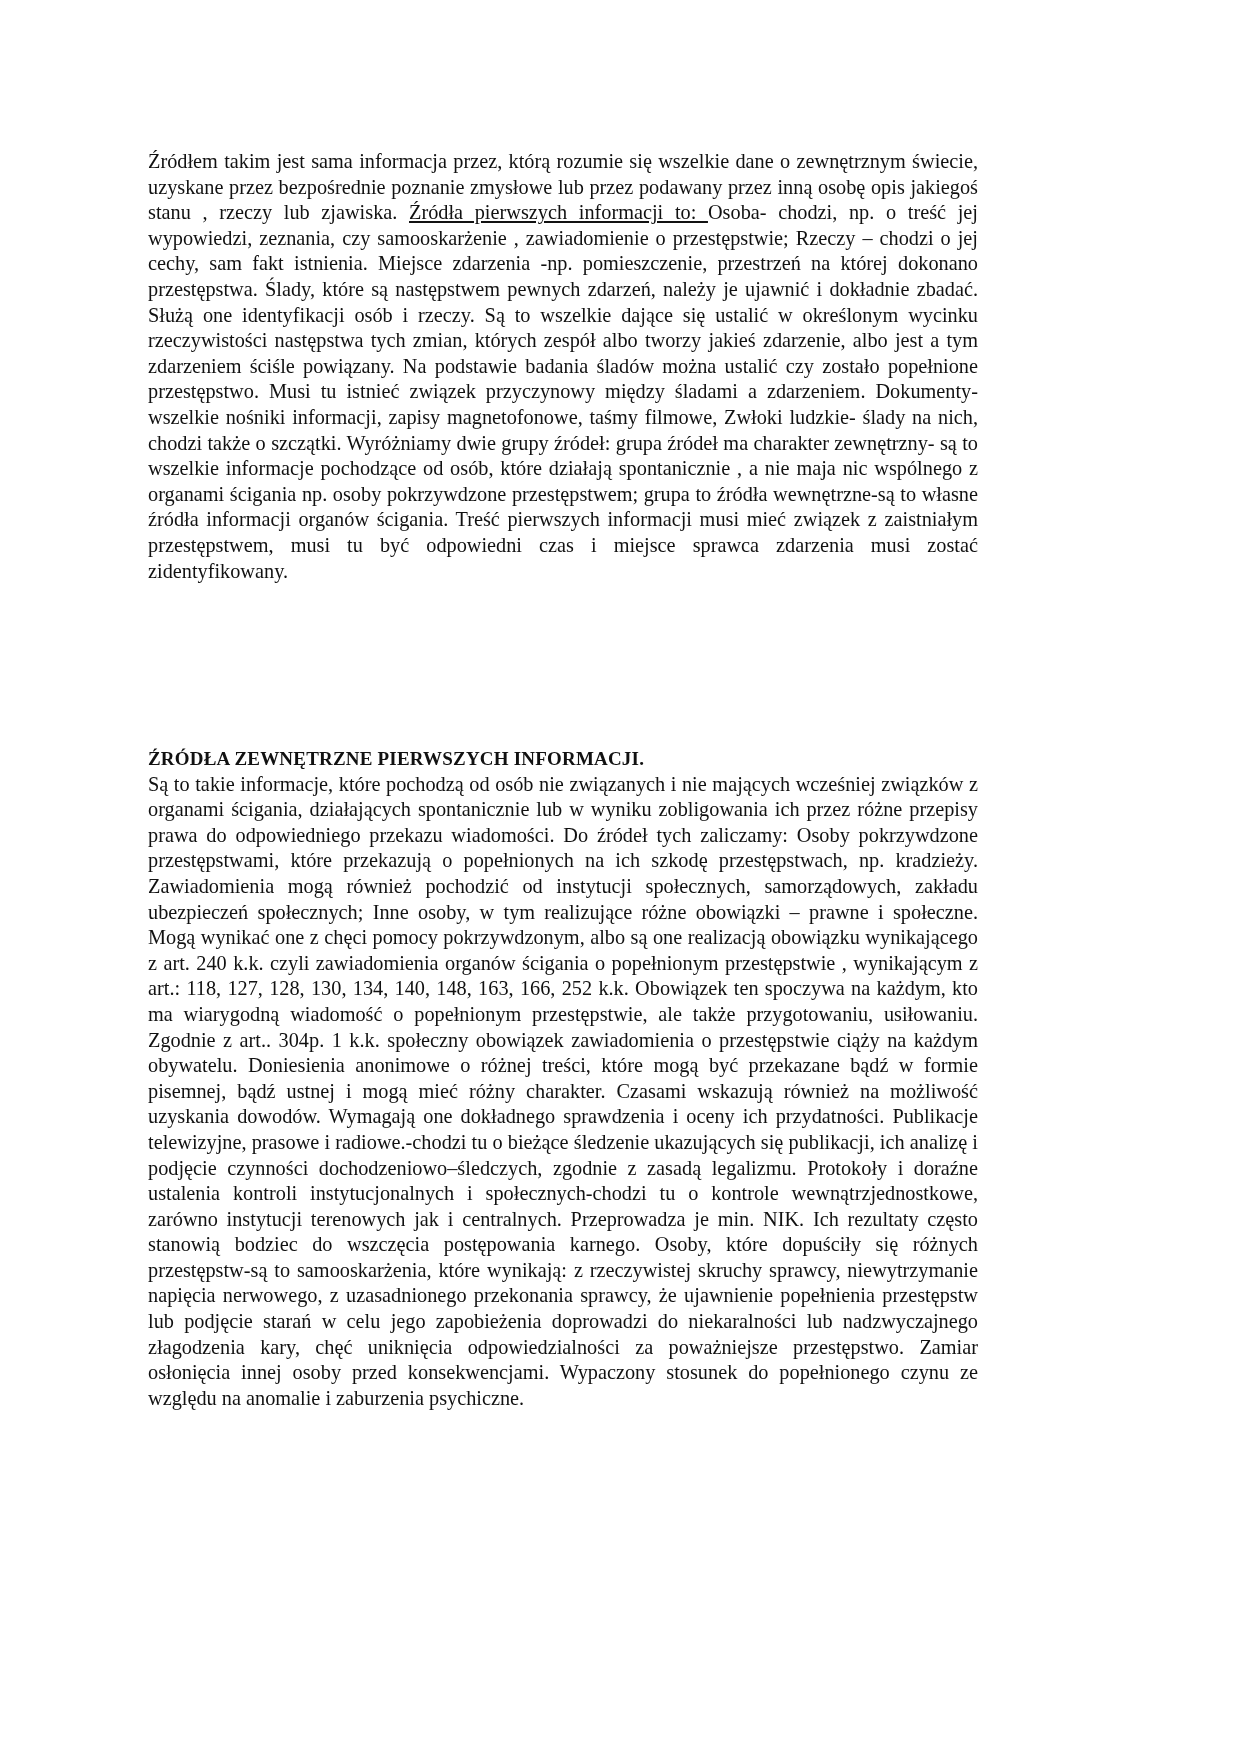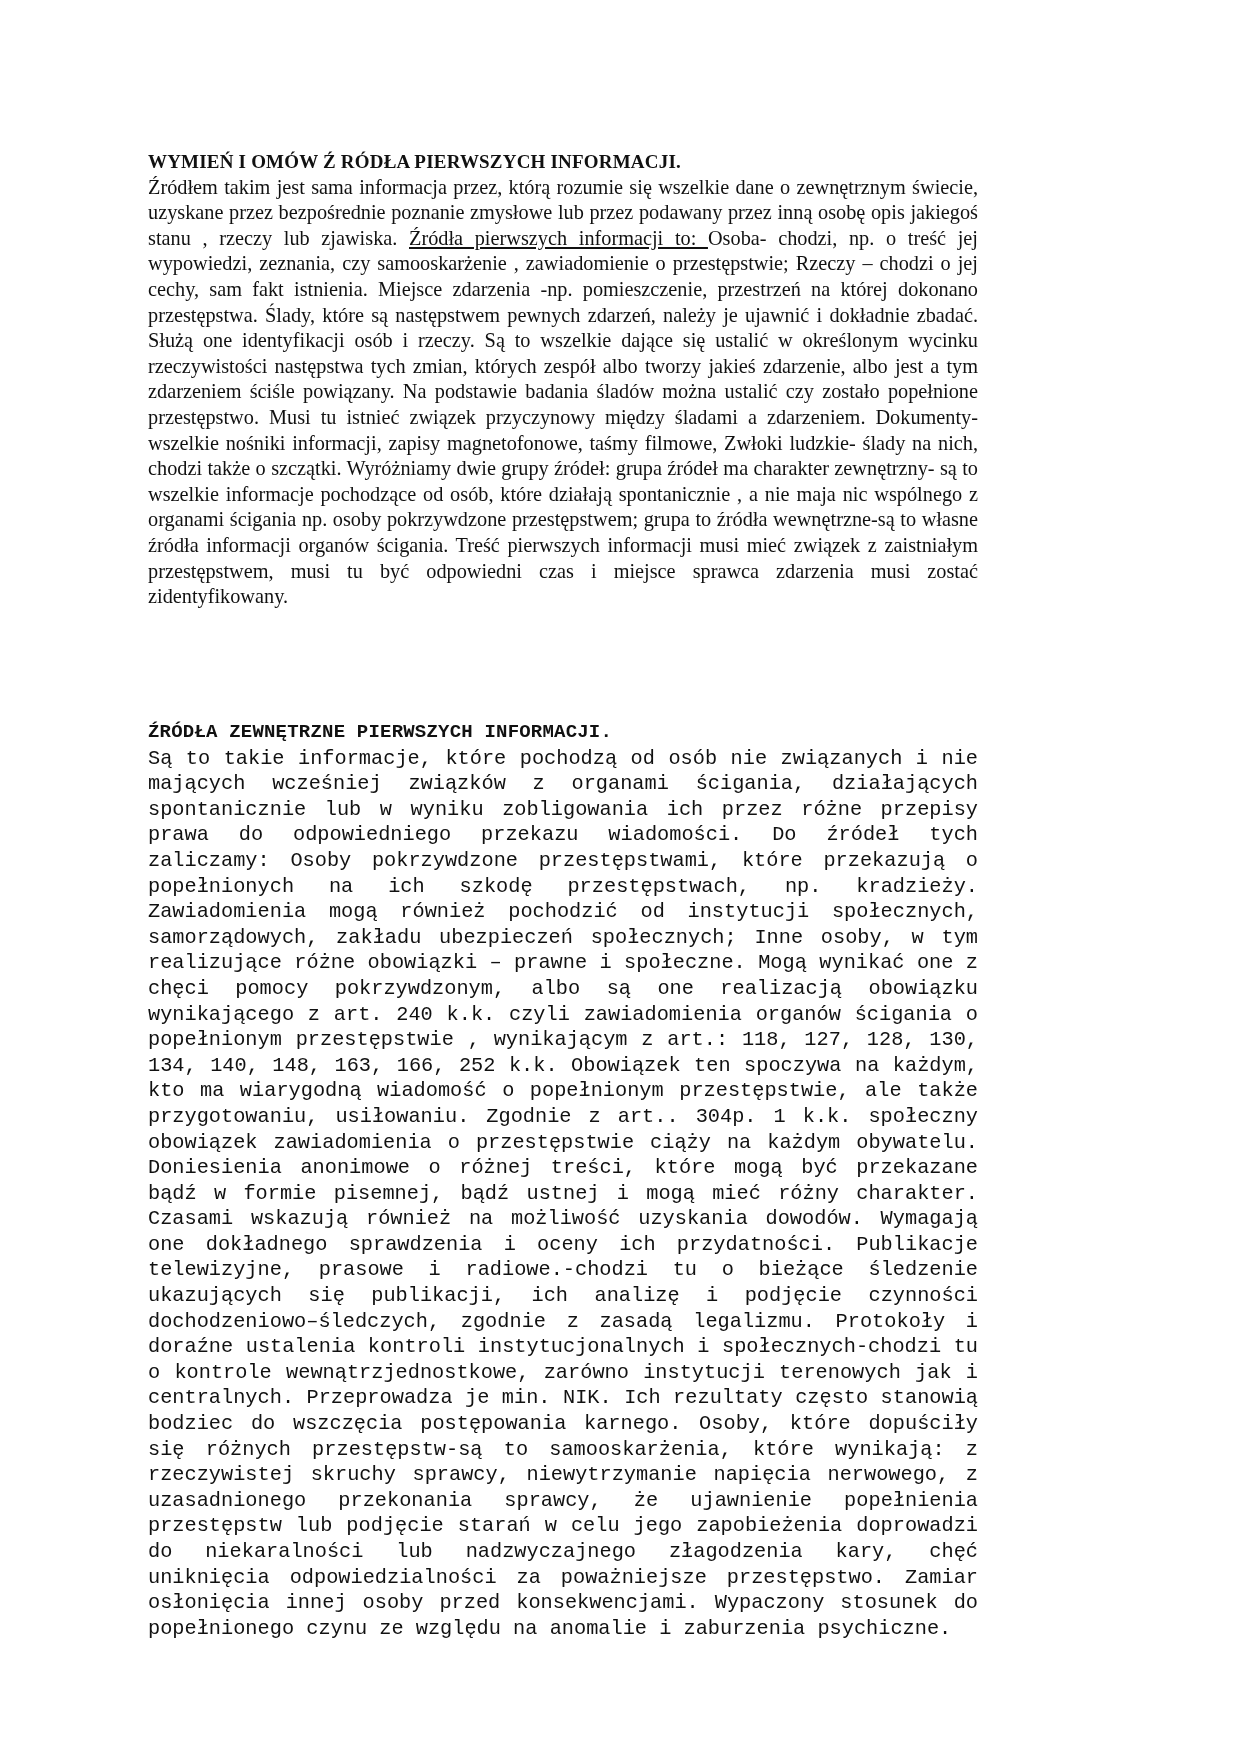--- a/index.html
+++ b/index.html
@@ -35,31 +35,29 @@
       text-align: justify;
       text-align-last: left;
     }
     .ul {
       text-decoration: underline;
       margin-top: 24px;
     }
     .section2 {
       position: absolute;
       left: 148px;
-      top: 720px;
+      top: 746px;
       width: 830px;
-      font-family: Liberation Mono, monospace;
     }
   </style>
 </head>
 <body>
 
 <div class="page">
   <section>
-    <h1 class="heading">WYMIEŃ I OMÓW Ź RÓDŁA PIERWSZYCH INFORMACJI.</h1>
     <p class="para"><span>Źródłem takim jest sama informacja przez, którą rozumie się wszelkie dane o zewnętrznym świecie, uzyskane przez bezpośrednie poznanie zmysłowe lub przez podawany przez inną osobę opis jakiegoś stanu , rzeczy lub zjawiska. </span><span class="ul">Źródła pierwszych informacji to: </span><span>Osoba- chodzi, np. o treść jej wypowiedzi, zeznania, czy samooskarżenie , zawiadomienie o przestępstwie; Rzeczy – chodzi o jej cechy, sam fakt istnienia. Miejsce zdarzenia -np. pomieszczenie, przestrzeń na której dokonano przestępstwa. Ślady, które są następstwem pewnych zdarzeń, należy  je ujawnić i dokładnie zbadać. Służą one identyfikacji osób i rzeczy. Są to wszelkie dające się ustalić  w określonym wycinku rzeczywistości  następstwa tych zmian, których zespół albo tworzy jakieś zdarzenie, albo jest a tym zdarzeniem ściśle powiązany. Na podstawie badania śladów można ustalić czy zostało popełnione przestępstwo. Musi tu istnieć związek przyczynowy między śladami a zdarzeniem. Dokumenty- wszelkie nośniki informacji, zapisy magnetofonowe, taśmy filmowe, Zwłoki ludzkie- ślady na nich, chodzi także o szczątki. Wyróżniamy dwie grupy źródeł: grupa źródeł ma charakter zewnętrzny- są to wszelkie informacje pochodzące od osób, które działają spontanicznie , a nie maja nic wspólnego z organami ścigania  np. osoby pokrzywdzone przestępstwem; grupa to źródła wewnętrzne-są to własne źródła informacji organów ścigania. Treść pierwszych informacji musi mieć związek z zaistniałym przestępstwem, musi tu być odpowiedni czas i miejsce  sprawca zdarzenia musi zostać zidentyfikowany.</span></p>
   </section>
 </div>
 
 <div class="section2">
   <h2 class="heading">ŹRÓDŁA ZEWNĘTRZNE PIERWSZYCH INFORMACJI.</h2>
   <p class="para">Są to takie informacje, które pochodzą od osób nie związanych i nie mających wcześniej związków z organami ścigania, działających spontanicznie lub w wyniku zobligowania ich przez różne przepisy prawa do  odpowiedniego przekazu wiadomości. Do źródeł tych zaliczamy: Osoby pokrzywdzone przestępstwami, które przekazują o popełnionych na ich szkodę przestępstwach, np. kradzieży. Zawiadomienia mogą również pochodzić od instytucji społecznych, samorządowych, zakładu ubezpieczeń społecznych; Inne osoby, w tym realizujące różne obowiązki – prawne i społeczne. Mogą wynikać one z chęci pomocy pokrzywdzonym, albo są one realizacją obowiązku wynikającego z art. 240 k.k. czyli zawiadomienia organów ścigania o popełnionym przestępstwie , wynikającym z  art.: 118, 127, 128, 130, 134, 140, 148, 163, 166, 252 k.k. Obowiązek ten spoczywa na każdym, kto ma wiarygodną wiadomość o popełnionym przestępstwie, ale także przygotowaniu, usiłowaniu. Zgodnie z art.. 304p. 1 k.k. społeczny obowiązek zawiadomienia o przestępstwie ciąży na każdym obywatelu. Doniesienia anonimowe o różnej treści, które mogą być przekazane bądź w formie pisemnej, bądź ustnej  i mogą mieć różny charakter. Czasami wskazują również na możliwość uzyskania dowodów. Wymagają one dokładnego sprawdzenia i oceny ich przydatności. Publikacje telewizyjne, prasowe i radiowe.-chodzi tu o bieżące śledzenie ukazujących się publikacji, ich analizę i podjęcie czynności dochodzeniowo–śledczych, zgodnie z zasadą legalizmu. Protokoły i doraźne ustalenia kontroli instytucjonalnych i społecznych-chodzi tu o kontrole wewnątrzjednostkowe, zarówno instytucji terenowych jak i centralnych. Przeprowadza je min. NIK. Ich rezultaty często stanowią bodziec do wszczęcia postępowania karnego. Osoby, które dopuściły się różnych przestępstw-są to samooskarżenia, które wynikają: z rzeczywistej skruchy sprawcy, niewytrzymanie napięcia nerwowego, z uzasadnionego przekonania sprawcy, że ujawnienie popełnienia przestępstw lub podjęcie starań w celu jego zapobieżenia doprowadzi do niekaralności lub nadzwyczajnego złagodzenia kary, chęć uniknięcia odpowiedzialności za poważniejsze przestępstwo. Zamiar osłonięcia innej osoby przed konsekwencjami. Wypaczony stosunek do popełnionego czynu ze względu na anomalie i zaburzenia psychiczne.</p>
 </div>
 
 </body></html>

